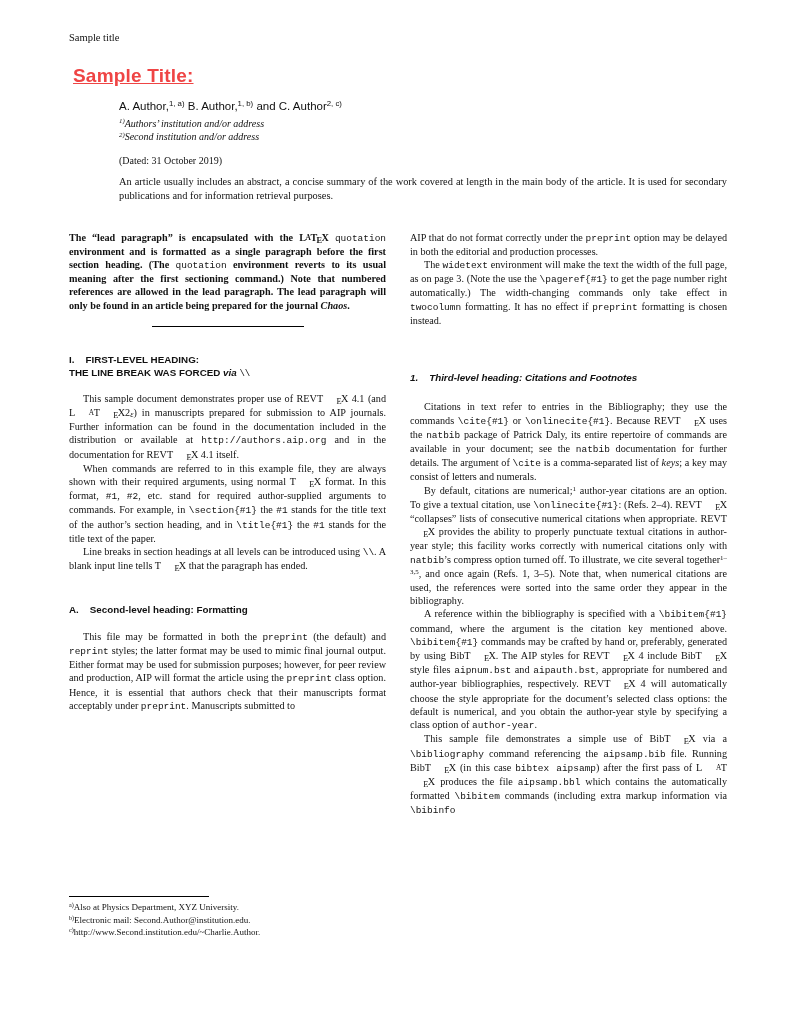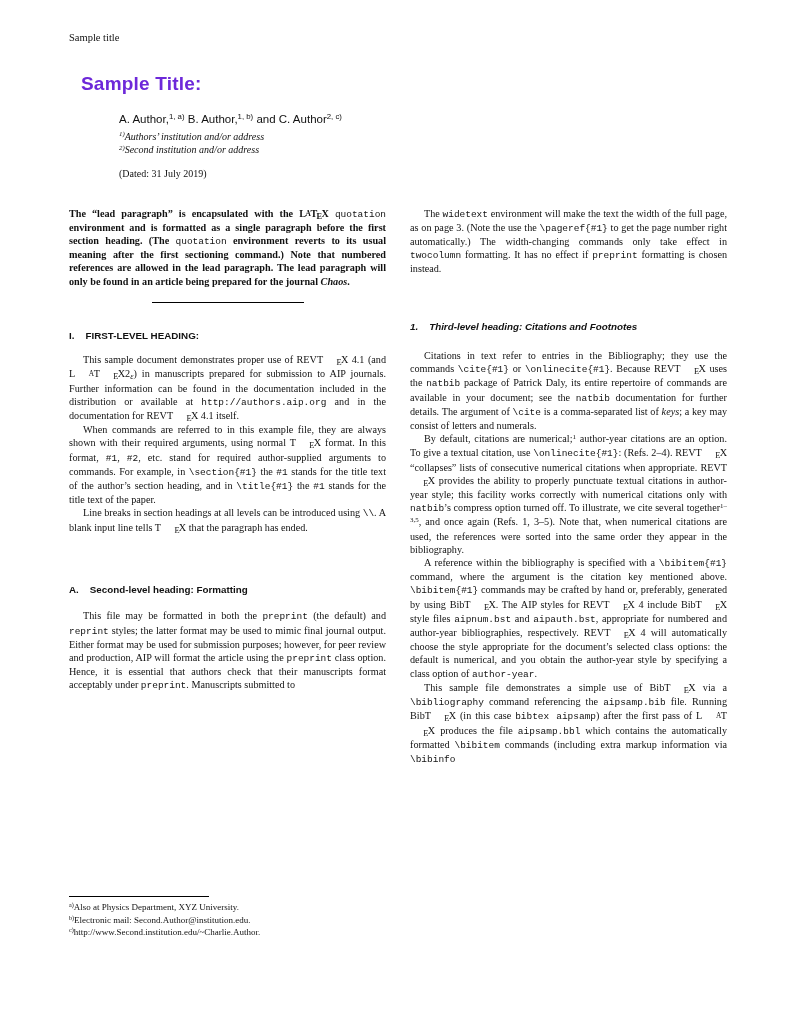--- a/index.html
+++ b/index.html
@@ -20,27 +20,28 @@
     left: 69px;
     font-size: 10.5px;
   }
   .main {
     position: absolute;
     left: 69px;
     top: 60px;
     width: 658px;
   }
   .title {
-    margin: 12px;
+    margin: 4px;
     font-family: "Liberation Sans", sans-serif;
     font-weight: 700;
     font-size: 19px;
     line-height: 24.5px;
     letter-spacing: 0.2px;
-    color: #6d28d9;
+    color: #ef4444;
+    text-decoration: underline;
   }
   .title-line { display: block; }
   .frontmatter { margin-left: 50px; margin-top: 7px; }
   .authors {
     font-family: "Liberation Sans", sans-serif;
     font-size: 11.5px;
     line-height: 21px;
   }
   .affil {
     font-size: 10px;
@@ -75,21 +76,21 @@
     margin: 14px auto 26px auto;
   }
   .shead {
     font-family: "Liberation Sans", sans-serif;
     font-weight: 700;
     font-size: 9.8px;
     line-height: 13.5px;
     margin: 0 0 11px 0;
     text-align: left;
   }
-  .shead.sub { margin-top: 48px; margin-bottom: 13px; }
+  .shead.sub { margin-top: 30px; margin-bottom: 13px; }
   .shead.ital { font-style: italic; }
   .shead.mt-lg { margin-top: 44px; margin-bottom: 16px; }
   .h-line { display: block; }
   .footnotes {
     position: absolute;
     left: 69px;
     top: 896px;
     width: 317px;
     font-size: 9px;
     line-height: 11.6px;
@@ -121,39 +122,42 @@
   <div class="main">
 
     <h1 class="title">
       <span class="title-line">Sample Title:</span>
     </h1>
 
     <div class="frontmatter">
       <div class="authors"><span>A. Author,</span><span class="rt-sup">1, a)</span><span> B. Author,</span><span class="rt-sup">1, b)</span><span> and C. Author</span><span class="rt-sup">2, c)</span></div>
       <div class="affil"><span class="rt-sup">1)</span><span>Authors’ institution and/or address</span></div>
       <div class="affil"><span class="rt-sup">2)</span><span>Second institution and/or address</span></div>
-      <div class="dated">(Dated: 31 July 2019)</div>
+      <div class="dated">(Dated: 31 October 2019)</div>
+      <p class="abstract">An article usually includes an abstract, a concise summary of the work covered at length in the main body of the article. It is used for secondary publications and for information retrieval purposes.</p>
     </div>
 
     <div class="columns">
 
       <div class="col">
         <p class="lead"><span class="rt-b">The “lead paragraph” is encapsulated with the L</span><span class="rt-b rt-texA">A</span><span class="rt-b">T</span><span class="rt-b rt-texE">E</span><span class="rt-b">X </span><span class="rt-m">quotation</span><span class="rt-b"> environment and is formatted as a single paragraph before the first section heading. (The </span><span class="rt-m">quotation</span><span class="rt-b"> environment reverts to its usual meaning after the first sectioning command.) Note that numbered references are allowed in the lead paragraph. The lead paragraph will only be found in an article being prepared for the journal </span><span class="rt-b rt-i">Chaos</span><span class="rt-b">.</span></p>
         <hr class="lead-rule">
         <h2 class="shead">
           <span class="h-line"><span>I.</span><span class="rt-gap">FIRST-LEVEL HEADING:</span></span>
+          <span class="h-line"><span>THE LINE BREAK WAS FORCED </span><span class="rt-i">via</span><span> </span><span class="rt-m">\\</span></span>
         </h2>
         <p><span>This sample document demonstrates proper use of REVT</span><span class="rt-texE">E</span><span>X 4.1 (and L</span><span class="rt-texA">A</span><span>T</span><span class="rt-texE">E</span><span>X2</span><span class="rt-sub">ε</span><span>) in manuscripts prepared for submission to AIP journals. Further information can be found in the documentation included in the distribution or available at </span><span class="rt-m">http://authors.aip.org</span><span> and in the documentation for REVT</span><span class="rt-texE">E</span><span>X 4.1 itself.</span></p>
         <p><span>When commands are referred to in this example file, they are always shown with their required arguments, using normal T</span><span class="rt-texE">E</span><span>X format. In this format, </span><span class="rt-m">#1</span><span>, </span><span class="rt-m">#2</span><span>, etc. stand for required author-supplied arguments to commands. For example, in </span><span class="rt-m">\section{#1}</span><span> the </span><span class="rt-m">#1</span><span> stands for the title text of the author’s section heading, and in </span><span class="rt-m">\title{#1}</span><span> the </span><span class="rt-m">#1</span><span> stands for the title text of the paper.</span></p>
         <p><span>Line breaks in section headings at all levels can be introduced using </span><span class="rt-m">\\</span><span>. A blank input line tells T</span><span class="rt-texE">E</span><span>X that the paragraph has ended.</span></p>
         <h2 class="shead sub"><span>A.</span><span class="rt-gap">Second-level heading: Formatting</span></h2>
         <p><span>This file may be formatted in both the </span><span class="rt-m">preprint</span><span> (the default) and </span><span class="rt-m">reprint</span><span> styles; the latter format may be used to mimic final journal output. Either format may be used for submission purposes; however, for peer review and production, AIP will format the article using the </span><span class="rt-m">preprint</span><span> class option. Hence, it is essential that authors check that their manuscripts format acceptably under </span><span class="rt-m">preprint</span><span>. Manuscripts submitted to</span></p>
       </div>
 
       <div class="col">
+        <p class="noindent"><span>AIP that do not format correctly under the </span><span class="rt-m">preprint</span><span> option may be delayed in both the editorial and production processes.</span></p>
         <p><span>The </span><span class="rt-m">widetext</span><span> environment will make the text the width of the full page, as on page 3. (Note the use the </span><span class="rt-m">\pageref{#1}</span><span> to get the page number right automatically.) The width-changing commands only take effect in </span><span class="rt-m">twocolumn</span><span> formatting. It has no effect if </span><span class="rt-m">preprint</span><span> formatting is chosen instead.</span></p>
         <h2 class="shead ital mt-lg"><span>1.</span><span class="rt-gap">Third-level heading: Citations and Footnotes</span></h2>
         <p><span>Citations in text refer to entries in the Bibliography; they use the commands </span><span class="rt-m">\cite{#1}</span><span> or </span><span class="rt-m">\onlinecite{#1}</span><span>. Because REVT</span><span class="rt-texE">E</span><span>X uses the </span><span class="rt-m">natbib</span><span> package of Patrick Daly, its entire repertoire of commands are available in your document; see the </span><span class="rt-m">natbib</span><span> documentation for further details. The argument of </span><span class="rt-m">\cite</span><span> is a comma-separated list of </span><span class="rt-i">keys</span><span>; a key may consist of letters and numerals.</span></p>
         <p><span>By default, citations are numerical;</span><span class="rt-sup">1</span><span> author-year citations are an option. To give a textual citation, use </span><span class="rt-m">\onlinecite{#1}</span><span>: (Refs. 2–4). REVT</span><span class="rt-texE">E</span><span>X “collapses” lists of consecutive numerical citations when appropriate. REVT</span><span class="rt-texE">E</span><span>X provides the ability to properly punctuate textual citations in author-year style; this facility works correctly with numerical citations only with </span><span class="rt-m">natbib</span><span>’s compress option turned off. To illustrate, we cite several together</span><span class="rt-sup">1–3,5</span><span>, and once again (Refs. 1, 3–5). Note that, when numerical citations are used, the references were sorted into the same order they appear in the bibliography.</span></p>
         <p><span>A reference within the bibliography is specified with a </span><span class="rt-m">\bibitem{#1}</span><span> command, where the argument is the citation key mentioned above. </span><span class="rt-m">\bibitem{#1}</span><span> commands may be crafted by hand or, preferably, generated by using BibT</span><span class="rt-texE">E</span><span>X. The AIP styles for REVT</span><span class="rt-texE">E</span><span>X 4 include BibT</span><span class="rt-texE">E</span><span>X style files </span><span class="rt-m">aipnum.bst</span><span> and </span><span class="rt-m">aipauth.bst</span><span>, appropriate for numbered and author-year bibliographies, respectively. REVT</span><span class="rt-texE">E</span><span>X 4 will automatically choose the style appropriate for the document’s selected class options: the default is numerical, and you obtain the author-year style by specifying a class option of </span><span class="rt-m">author-year</span><span>.</span></p>
         <p><span>This sample file demonstrates a simple use of BibT</span><span class="rt-texE">E</span><span>X via a </span><span class="rt-m">\bibliography</span><span> command referencing the </span><span class="rt-m">aipsamp.bib</span><span> file. Running BibT</span><span class="rt-texE">E</span><span>X (in this case </span><span class="rt-m">bibtex aipsamp</span><span>) after the first pass of L</span><span class="rt-texA">A</span><span>T</span><span class="rt-texE">E</span><span>X produces the file </span><span class="rt-m">aipsamp.bbl</span><span> which contains the automatically formatted </span><span class="rt-m">\bibitem</span><span> commands (including extra markup information via </span><span class="rt-m">\bibinfo</span></p>
       </div>
 
     </div>
   </div>

